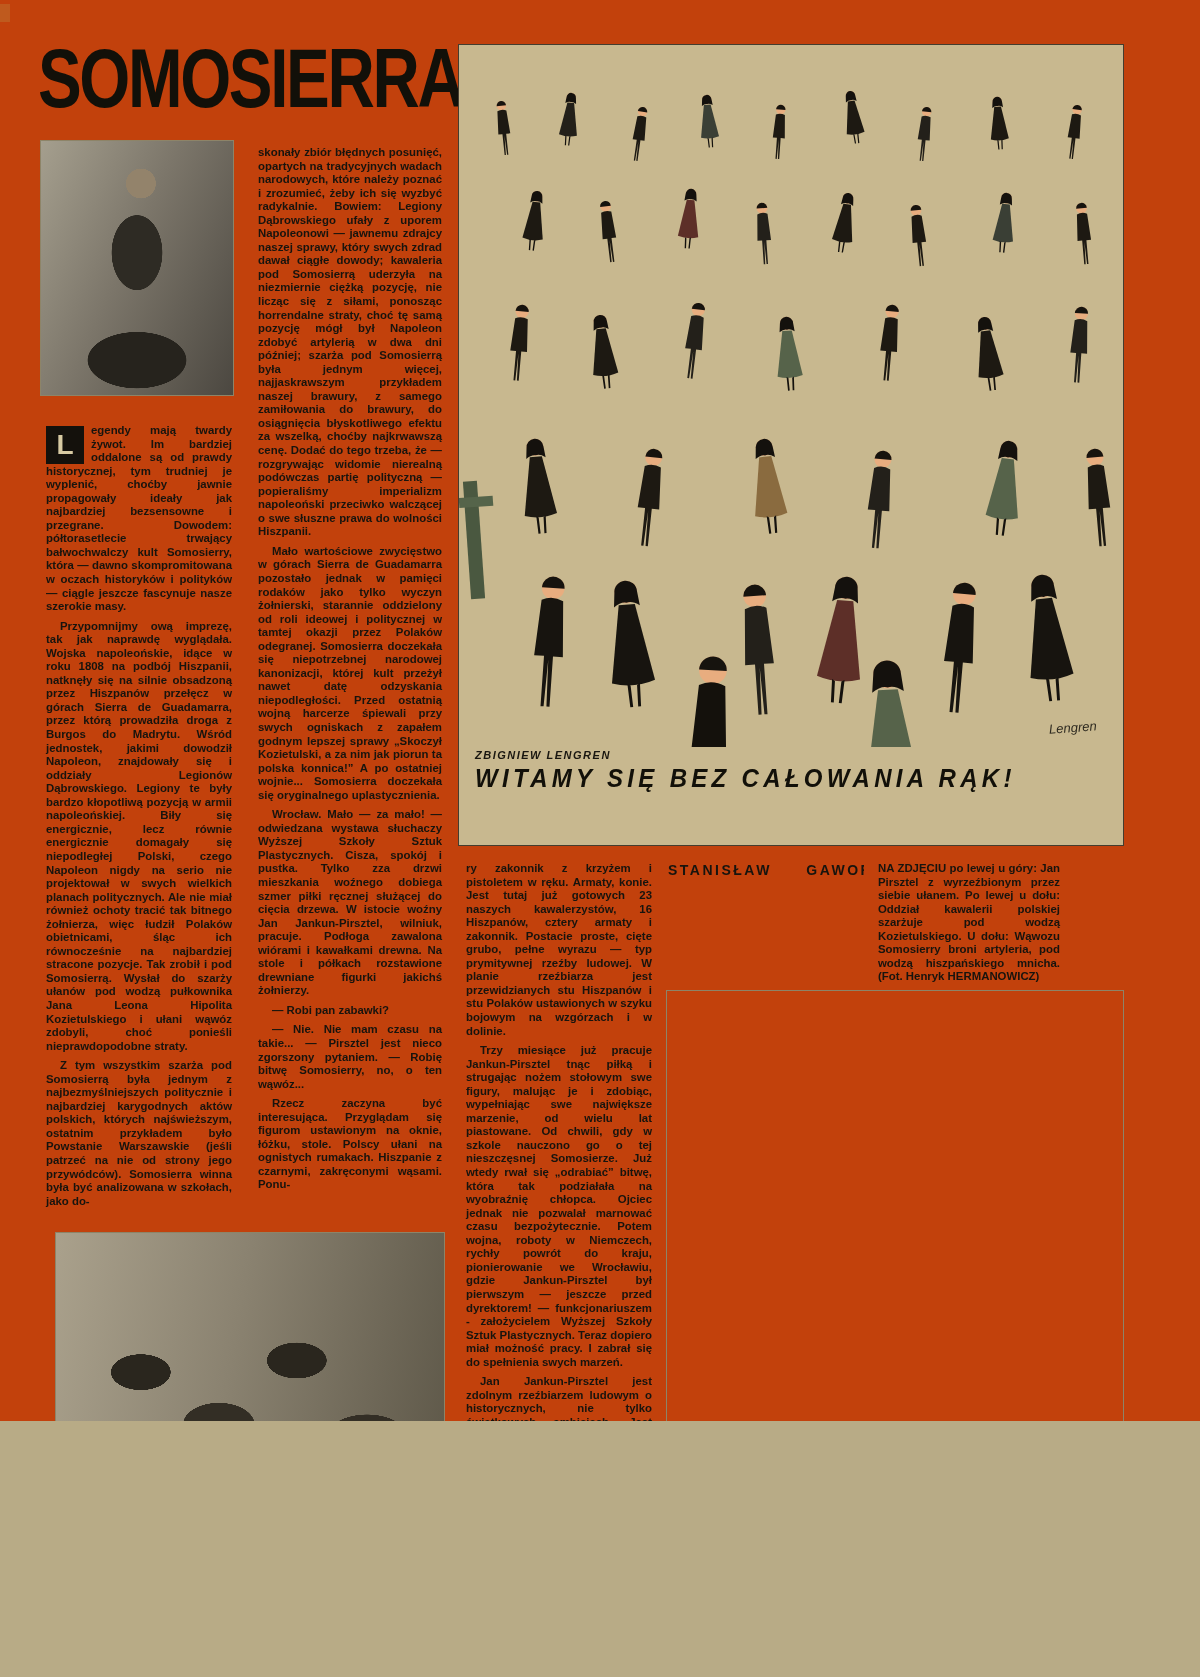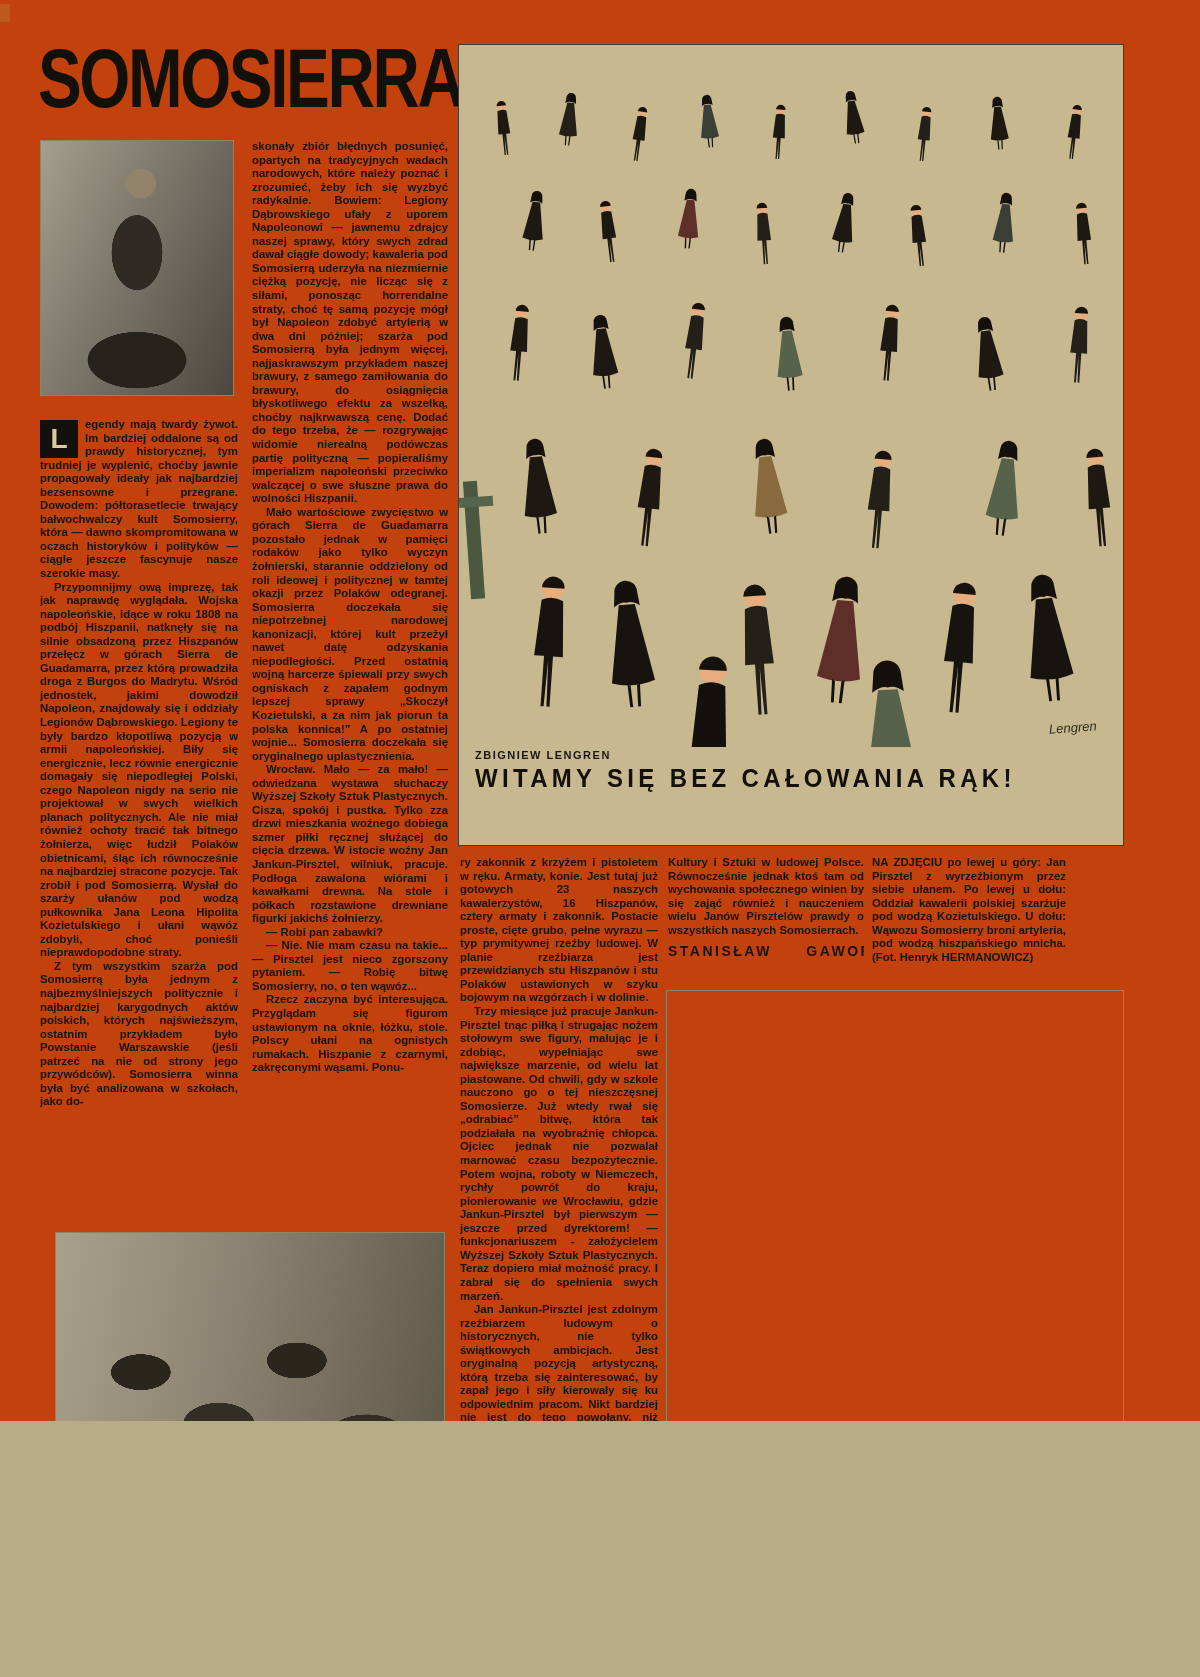--- a/index.html
+++ b/index.html
@@ -46,21 +46,21 @@
       radial-gradient(circle at 30% 74%, transparent 0 30px, #15130e 31px 39px, transparent 40px),
       radial-gradient(ellipse 60px 110px at 16% 30%, #23201a 0 70%, transparent 71%),
       radial-gradient(ellipse 70px 36px at 82% 86%, #26231d 0 70%, transparent 71%),
       linear-gradient(150deg, #99937e 0%, #6d englobe 0, #6a6452 45%, #35312a 100%);
   }
   .col{
     position:absolute;
     font-size:11.4px;line-height:13.55px;font-weight:700;
     text-align:justify;overflow:hidden;color:#17140e;
   }
-  .col p{margin:0;text-indent:14px;}
+  .col p{margin:6px;text-indent:14px;}
   .col p.noindent{text-indent:0;}
   #col1{left:40px;top:418px;width:198px;height:797px;}
   #col2{left:252px;top:140px;width:196px;height:1075px;}
   #col3{left:460px;top:856px;width:198px;height:790px;}
   #col4{left:668px;top:856px;width:196px;height:126px;}
   #col5{left:872px;top:856px;width:194px;height:126px;font-weight:800;}
   .dropcap{
     float:left;width:38px;height:38px;margin:2px 7px 0 0;
     background:#14110c;color:#d8cba3;
     display:flex;align-items:center;justify-content:center;
@@ -68,21 +68,21 @@
   }
   .byline{
     margin-top:8px;font-size:14px;font-weight:900;
     letter-spacing:2.5px;word-spacing:28px;white-space:nowrap;
   }
   #cartoon{
     position:absolute;left:458px;top:44px;width:666px;height:802px;
     background:#c8b88f;border:1.5px solid #443d2f;box-sizing:border-box;
   }
   #cartoon svg{display:block;width:662px;height:702px;}
-  .cartoon-caption{padding:2px 16px 0 16px;}
+  .cartoon-caption{padding:2px 16px 0 16px;font-style:italic;}
   .artist{font-size:11px;font-weight:700;letter-spacing:1.5px;color:#1a1710;}
   .caption{
     font-size:25px;font-weight:900;letter-spacing:4.5px;margin-top:3px;
     color:#121009;white-space:nowrap;transform:scaleX(0.96);transform-origin:left;
   }
   .signature{
     position:absolute;right:26px;bottom:110px;
     font-style:italic;font-size:13px;color:#2e2a20;transform:rotate(-4deg);
   }
   .orange-bar{position:absolute;left:36px;top:1648px;width:624px;height:11px;background:#bf5a1e;}
@@ -187,21 +187,20 @@
     </div>
   </div>
 
   <div class="col" id="col3">
     <p class="noindent">ry zakonnik z krzyżem i pistoletem w ręku. Armaty, konie. Jest tutaj już gotowych 23 naszych kawalerzystów, 16 Hiszpanów, cztery armaty i zakonnik. Postacie proste, cięte grubo, pełne wyrazu — typ prymitywnej rzeźby ludowej. W planie rzeźbiarza jest przewidzianych stu Hiszpanów i stu Polaków ustawionych w szyku bojowym na wzgórzach i w dolinie.</p>
     <p>Trzy miesiące już pracuje Jankun-Pirsztel tnąc piłką i strugając nożem stołowym swe figury, malując je i zdobiąc, wypełniając swe największe marzenie, od wielu lat piastowane. Od chwili, gdy w szkole nauczono go o tej nieszczęsnej Somosierze. Już wtedy rwał się „odrabiać” bitwę, która tak podziałała na wyobraźnię chłopca. Ojciec jednak nie pozwalał marnować czasu bezpożytecznie. Potem wojna, roboty w Niemczech, rychły powrót do kraju, pionierowanie we Wrocławiu, gdzie Jankun-Pirsztel był pierwszym — jeszcze przed dyrektorem! — funkcjonariuszem - założycielem Wyższej Szkoły Sztuk Plastycznych. Teraz dopiero miał możność pracy. I zabrał się do spełnienia swych marzeń.</p>
     <p>Jan Jankun-Pirsztel jest zdolnym rzeźbiarzem ludowym o historycznych, nie tylko świątkowych ambicjach. Jest oryginalną pozycją artystyczną, którą trzeba się zainteresować, by zapał jego i siły kierowały się ku odpowiednim pracom. Nikt bardziej nie jest do tego powołany, niż właśnie Ministerstwo</p>
   </div>
 
   <div class="col" id="col4">
-    <p class="noindent">Kultury i Sztuki w ludowej Polsce. Równocześnie jednak ktoś tam od wychowania społecznego winien by się zająć również i nauczeniem wielu Janów Pirsztelów prawdy o wszystkich naszych Somosierrach.</p>
     <div class="byline">STANISŁAW GAWOREK</div>
   </div>
 
   <div class="col" id="col5">
     <p class="noindent">NA ZDJĘCIU po lewej u góry: Jan Pirsztel z wyrzeźbionym przez siebie ułanem. Po lewej u dołu: Oddział kawalerii polskiej szarżuje pod wodzą Kozietulskiego. U dołu: Wąwozu Somosierry broni artyleria, pod wodzą hiszpańskiego mnicha. (Fot. Henryk HERMANOWICZ)</p>
   </div>
 
   <div class="photo" id="photo-cavalry"></div>
   <div class="photo" id="photo-artillery"></div>
 

